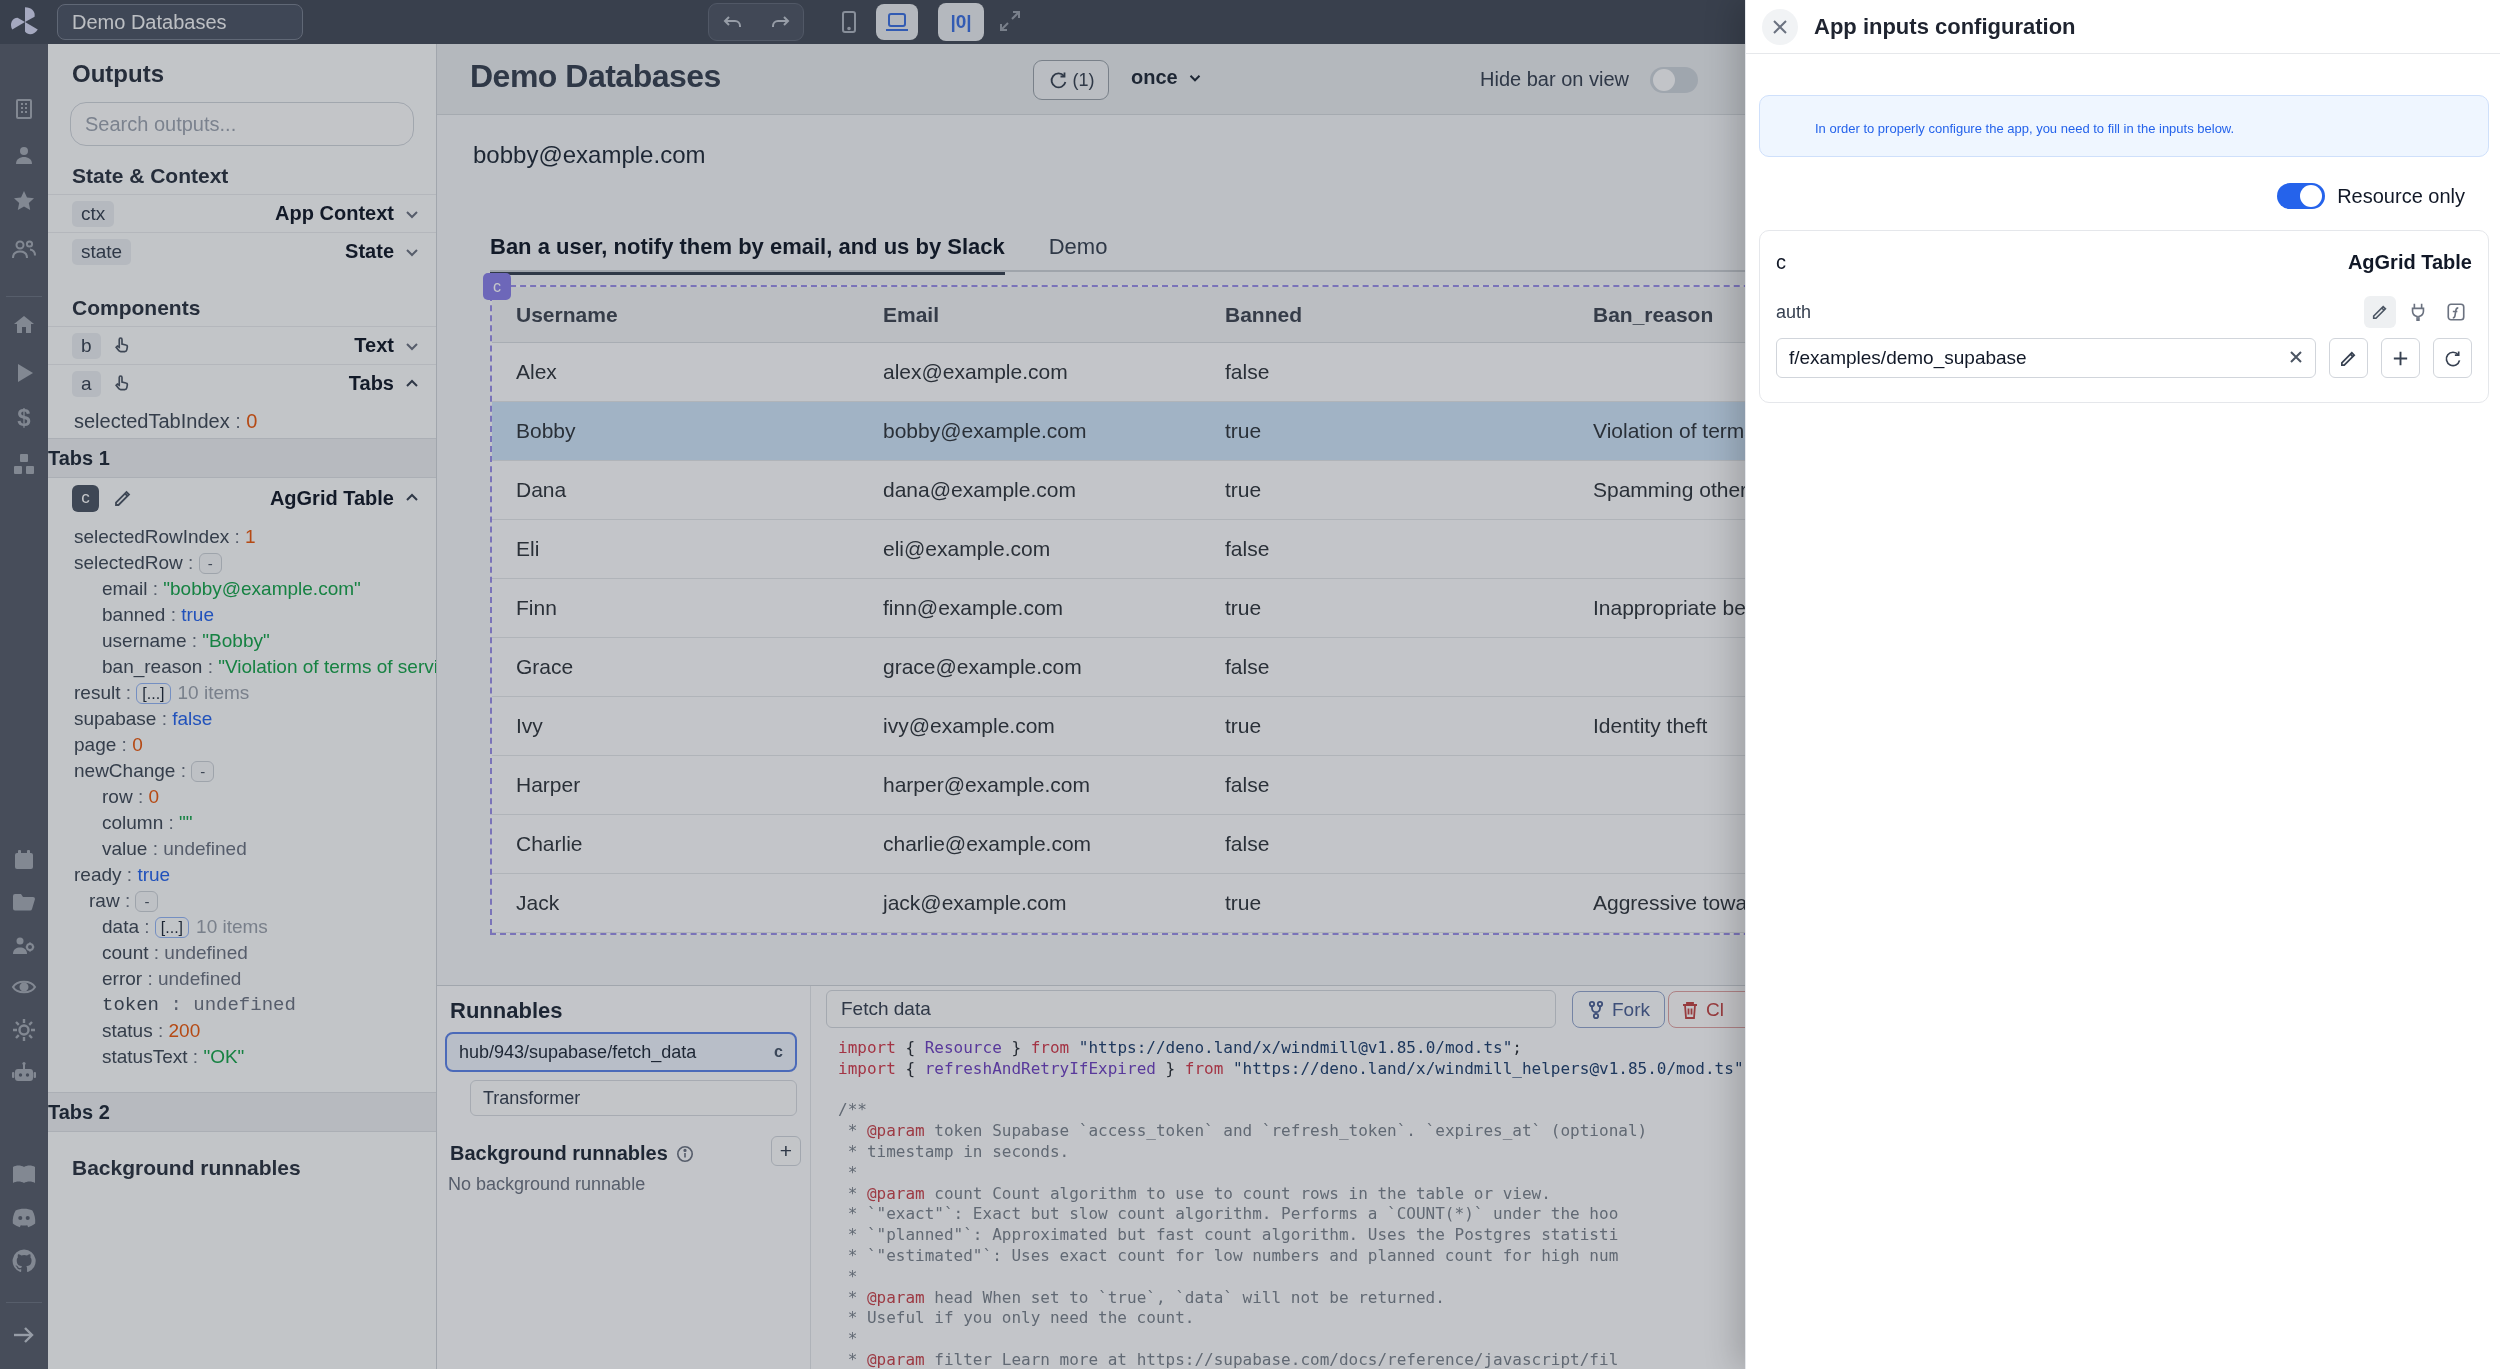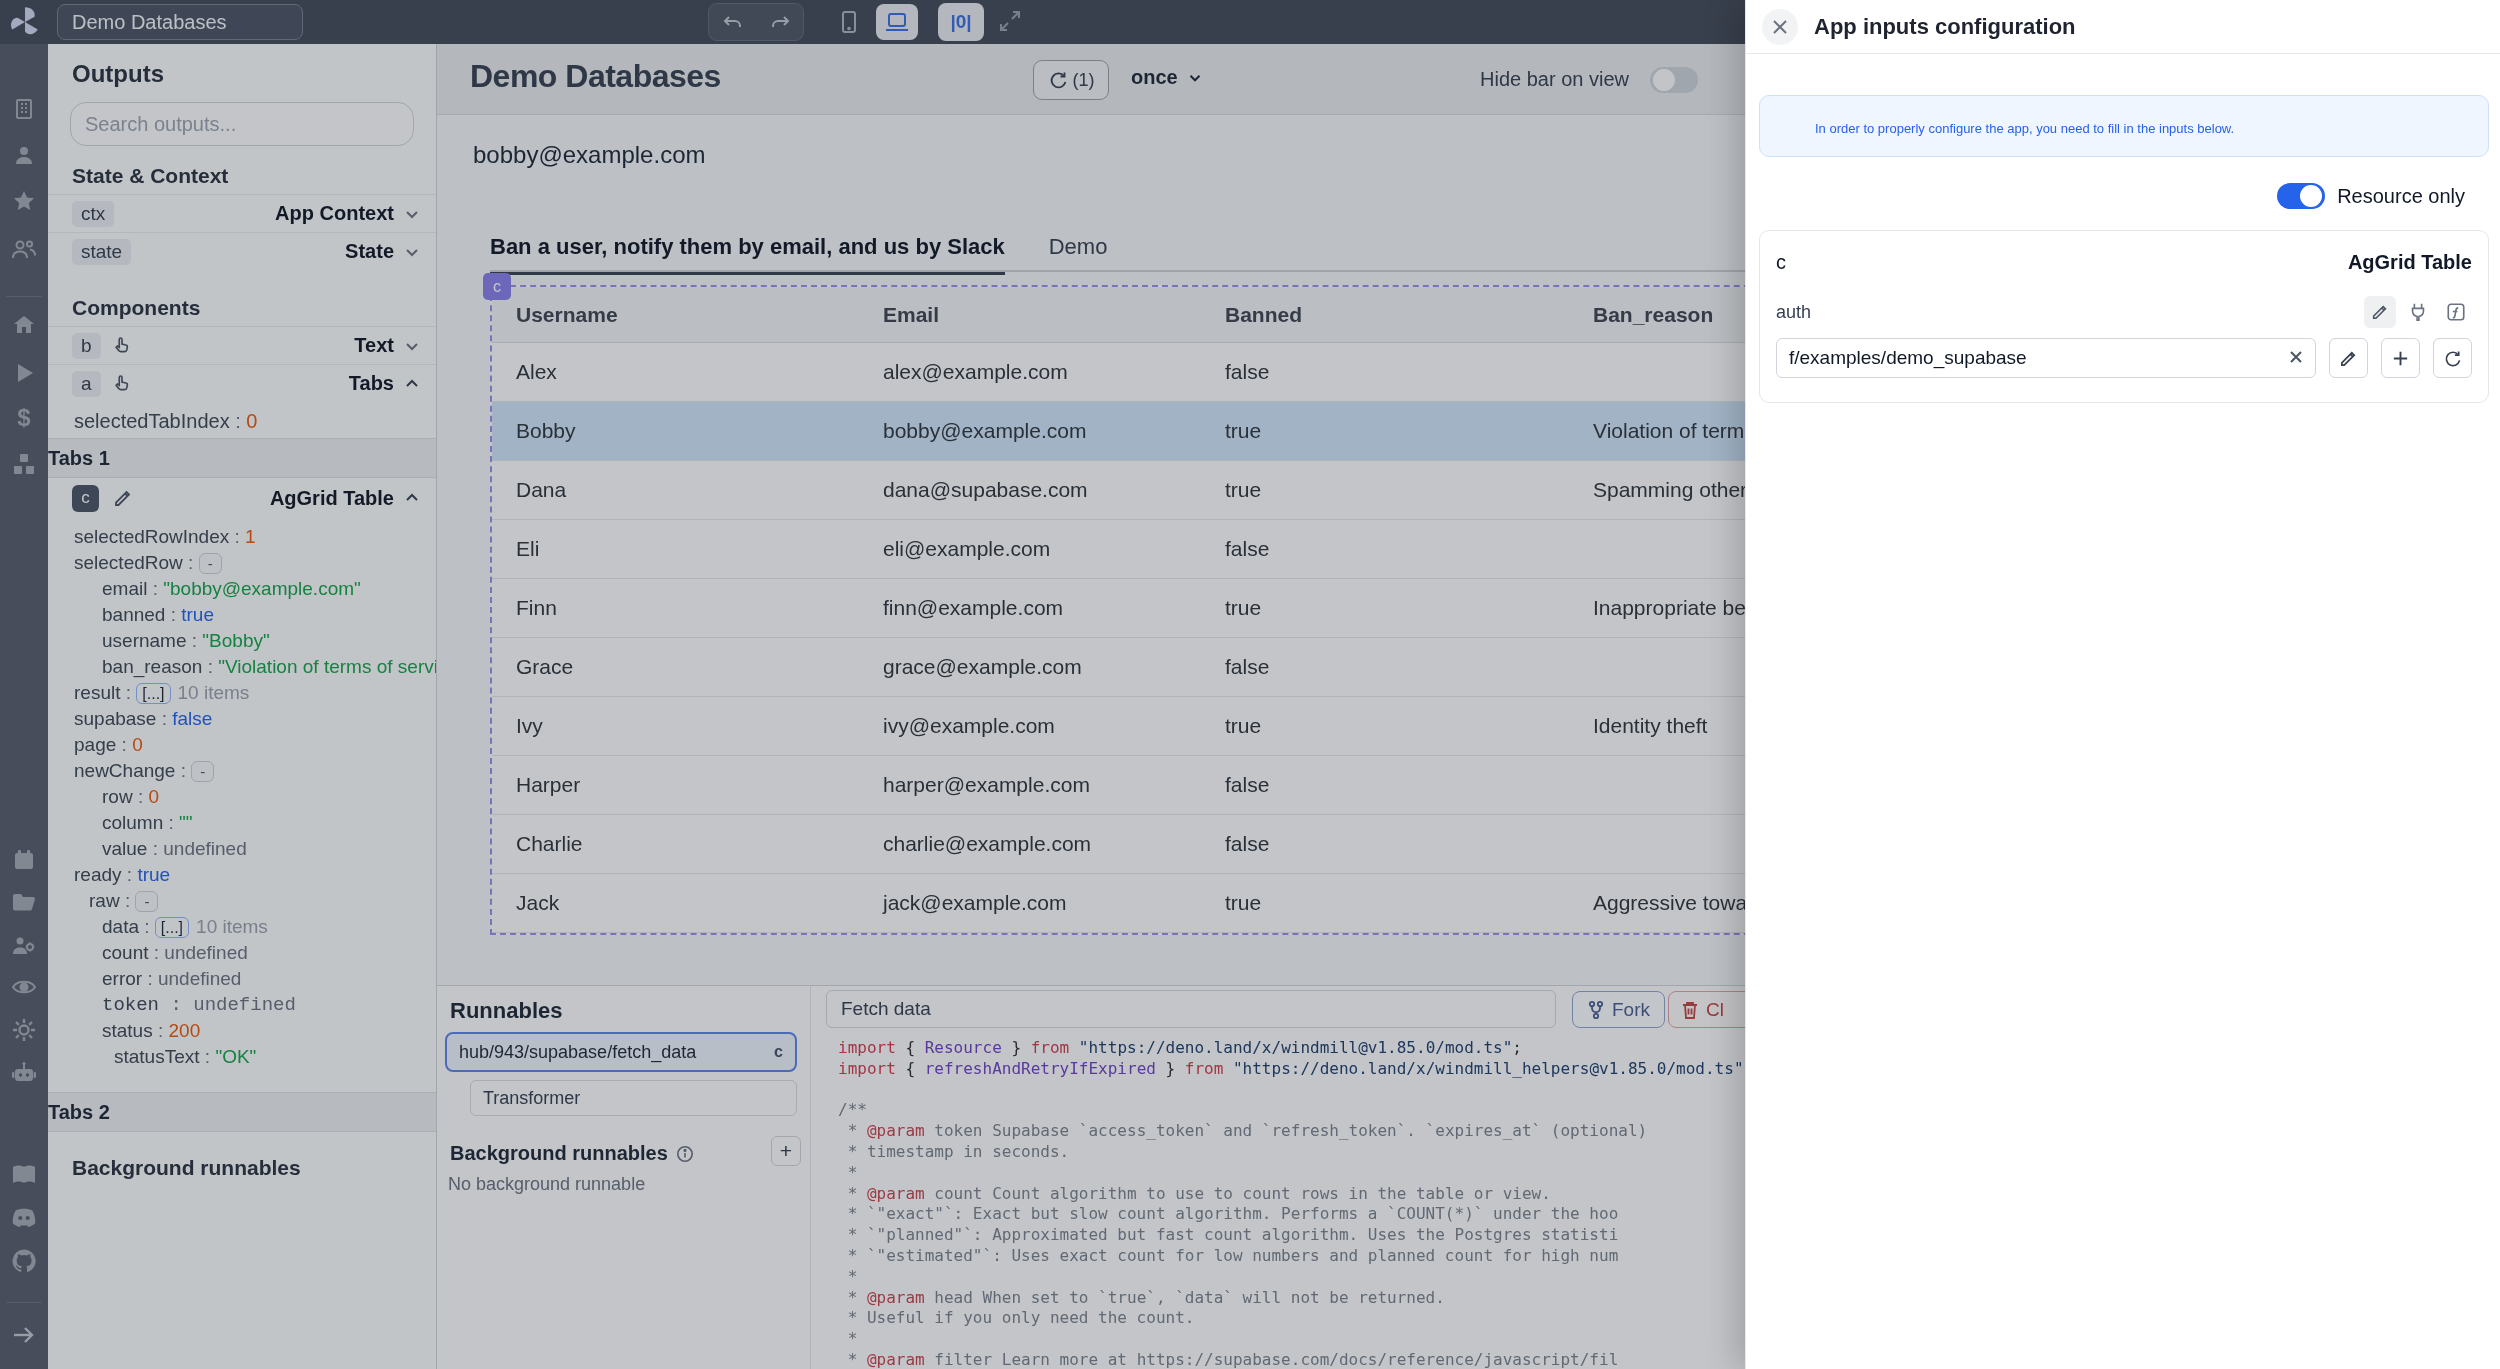--- a/index.html
+++ b/index.html
@@ -471,21 +471,21 @@
         <div class="kv-row" style="padding-left: 54px; font-family: Liberation Mono, monospace;">
           <span class="kv-key">token</span>
           <span class="kv-colon"> : </span>
           <span class="kv-val undef">undefined</span>
         </div>
         <div class="kv-row" style="padding-left: 54px;">
           <span class="kv-key">status</span>
           <span class="kv-colon"> : </span>
           <span class="kv-val num">200</span>
         </div>
-        <div class="kv-row" style="padding-left: 54px; margin-left: 12px;">
+        <div class="kv-row" style="padding-left: 54px;">
           <span class="kv-key">statusText</span>
           <span class="kv-colon"> : </span>
           <span class="kv-val str">"OK"</span>
         </div>
       </div>
     <div class="section-bar tabs2-bar">Tabs 2</div>
     <div class="lp-h2b">Background runnables</div>
   </div>
 
   <div class="canvas-col">
@@ -531,21 +531,21 @@
               <div></div>
             </div>
             <div class="ag-row sel">
               <div>Bobby</div>
               <div>bobby@example.com</div>
               <div>true</div>
               <div>Violation of terms of service</div>
             </div>
             <div class="ag-row">
               <div>Dana</div>
-              <div>dana@supabase.com</div>
+              <div>dana@example.com</div>
               <div>true</div>
               <div>Spamming other u</div>
             </div>
             <div class="ag-row">
               <div>Eli</div>
               <div>eli@example.com</div>
               <div>false</div>
               <div></div>
             </div>
             <div class="ag-row">

